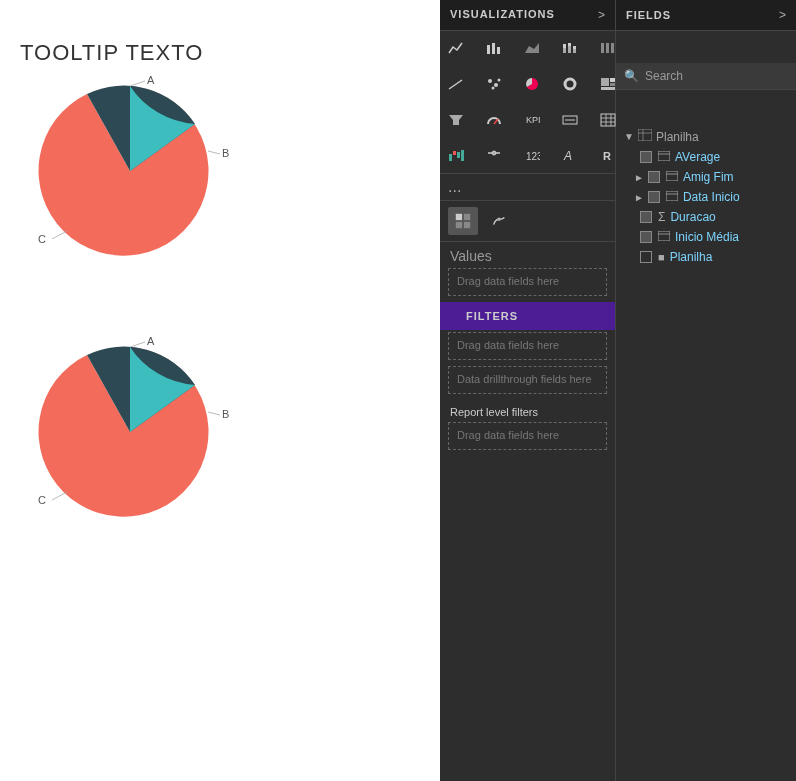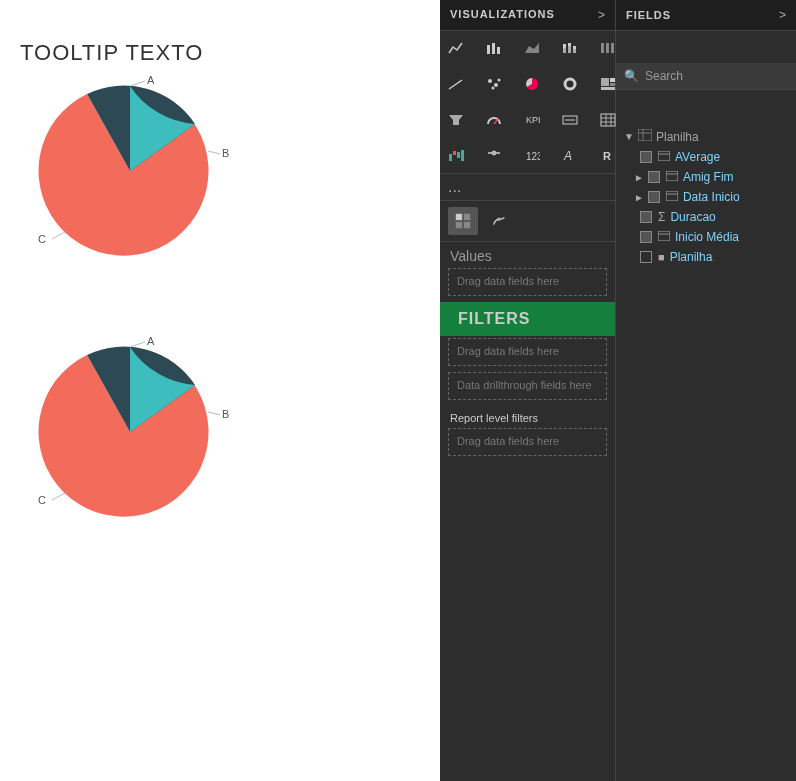--- a/index.html
+++ b/index.html
@@ -138,24 +138,24 @@
       font-size: 11px;
       min-height: 28px;
     }
 
     .filters-section {
       flex: 1;
       overflow-y: auto;
     }
 
     .filters-header {
-      background: #15803d;
-      padding: 8px 18px;
-      color: #ccc;
-      font-size: 16px;
+      background: #4c1d95;
+      padding: 8px 26px;
+      color: #ccc;
+      font-size: 11px;
       font-weight: 600;
       letter-spacing: 1px;
       text-transform: uppercase;
     }
 
     .filter-label {
       color: #ccc;
       font-size: 11px;
       padding: 6px 10px 2px;
     }

